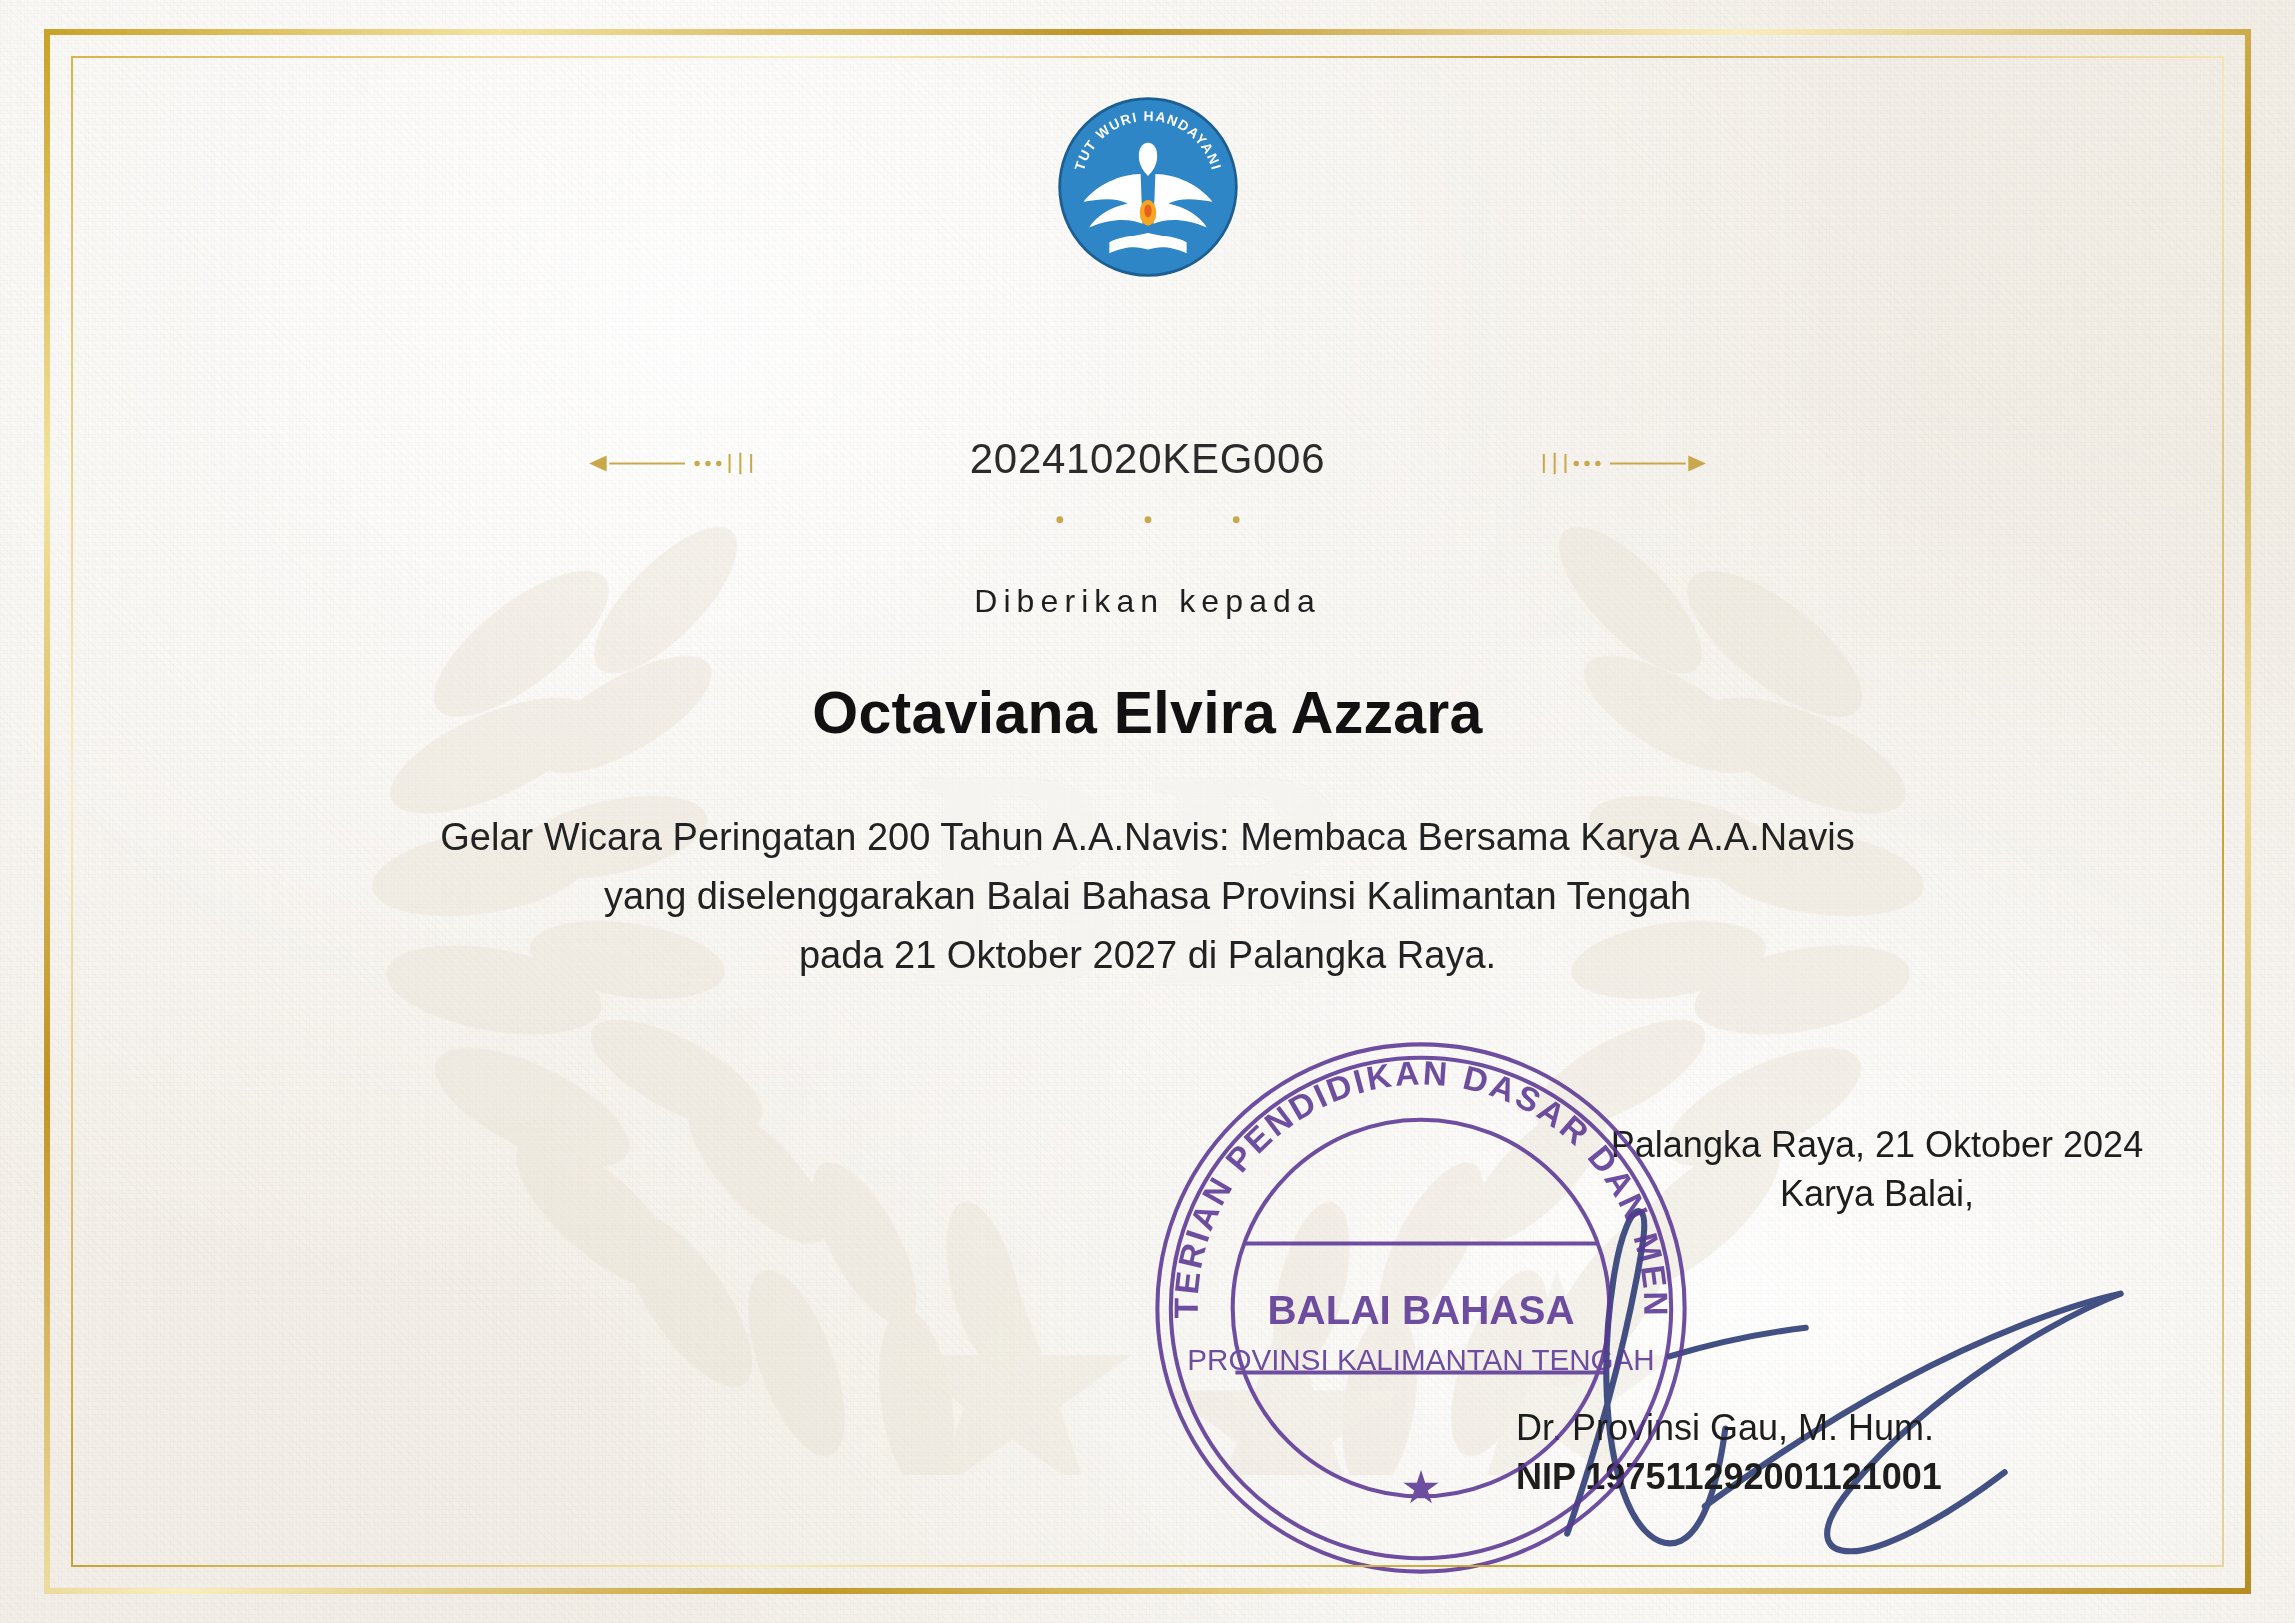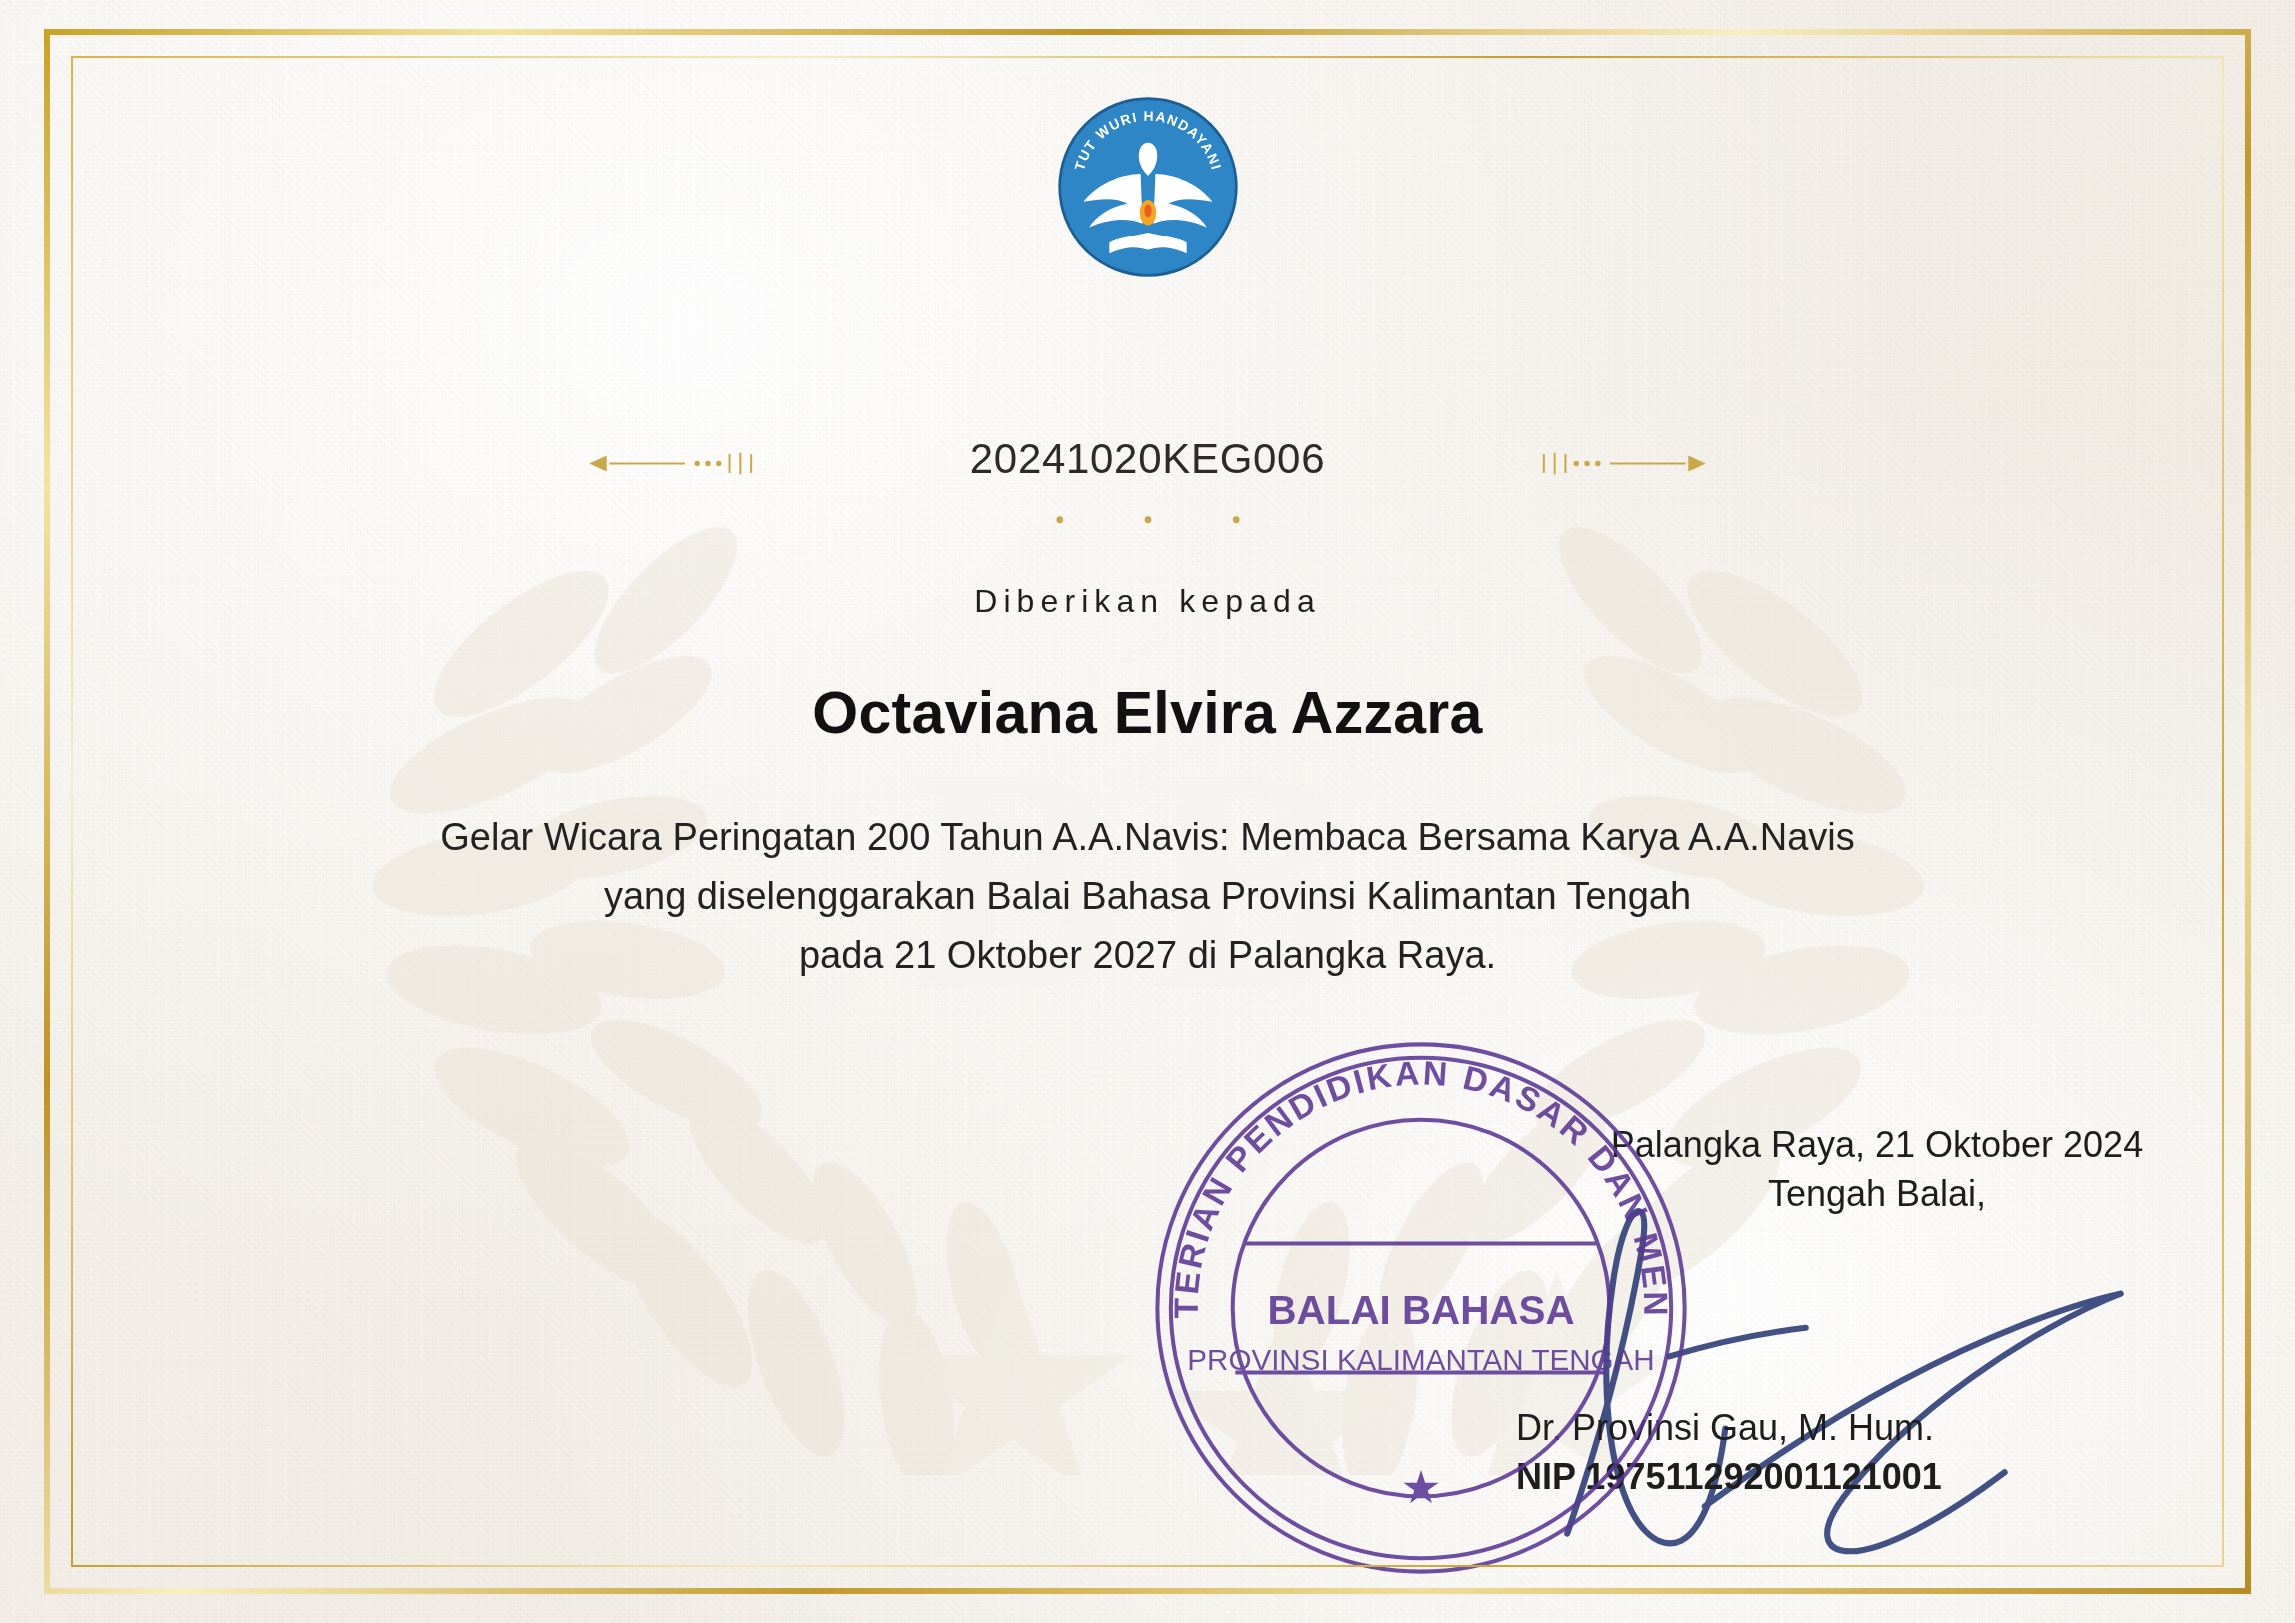--- a/index.html
+++ b/index.html
@@ -321,21 +321,21 @@
     <div class="recipient">Octaviana Elvira Azzara</div>
 
     <div class="body-lines">
       <span class="line">Gelar Wicara Peringatan 200 Tahun A.A.Navis: Membaca Bersama Karya A.A.Navis</span>
       <span class="line">yang diselenggarakan Balai Bahasa Provinsi Kalimantan Tengah</span>
       <span class="line">pada 21 Oktober 2027 di Palangka Raya.</span>
     </div>
 
     <div class="sign-block">
       <div>Palangka Raya, 21 Oktober 2024</div>
-      <div>Tengah Balai,</div>
+      <div>Karya Balai,</div>
     </div>
 
     <svg class="signature-scribble" viewBox="0 0 1020 700">
       <g fill="none" stroke="#33427a" stroke-width="9" stroke-linecap="round" stroke-linejoin="round" opacity="0.92">
         <path d="M150 560 C195 430 230 300 252 185 C262 132 268 96 258 88 C246 79 228 120 218 186 C200 300 205 420 232 498 C252 556 286 586 318 570 C352 552 372 482 382 406"></path>
         <path d="M300 300 C360 282 430 266 500 258"></path>
         <path d="M352 520 C420 470 520 400 640 336 C760 272 880 226 962 208"></path>
         <path d="M962 208 C900 232 820 276 742 332 C664 388 596 452 556 506 C520 554 524 586 566 586 C612 586 700 540 792 470"></path>
       </g>
     </svg>

